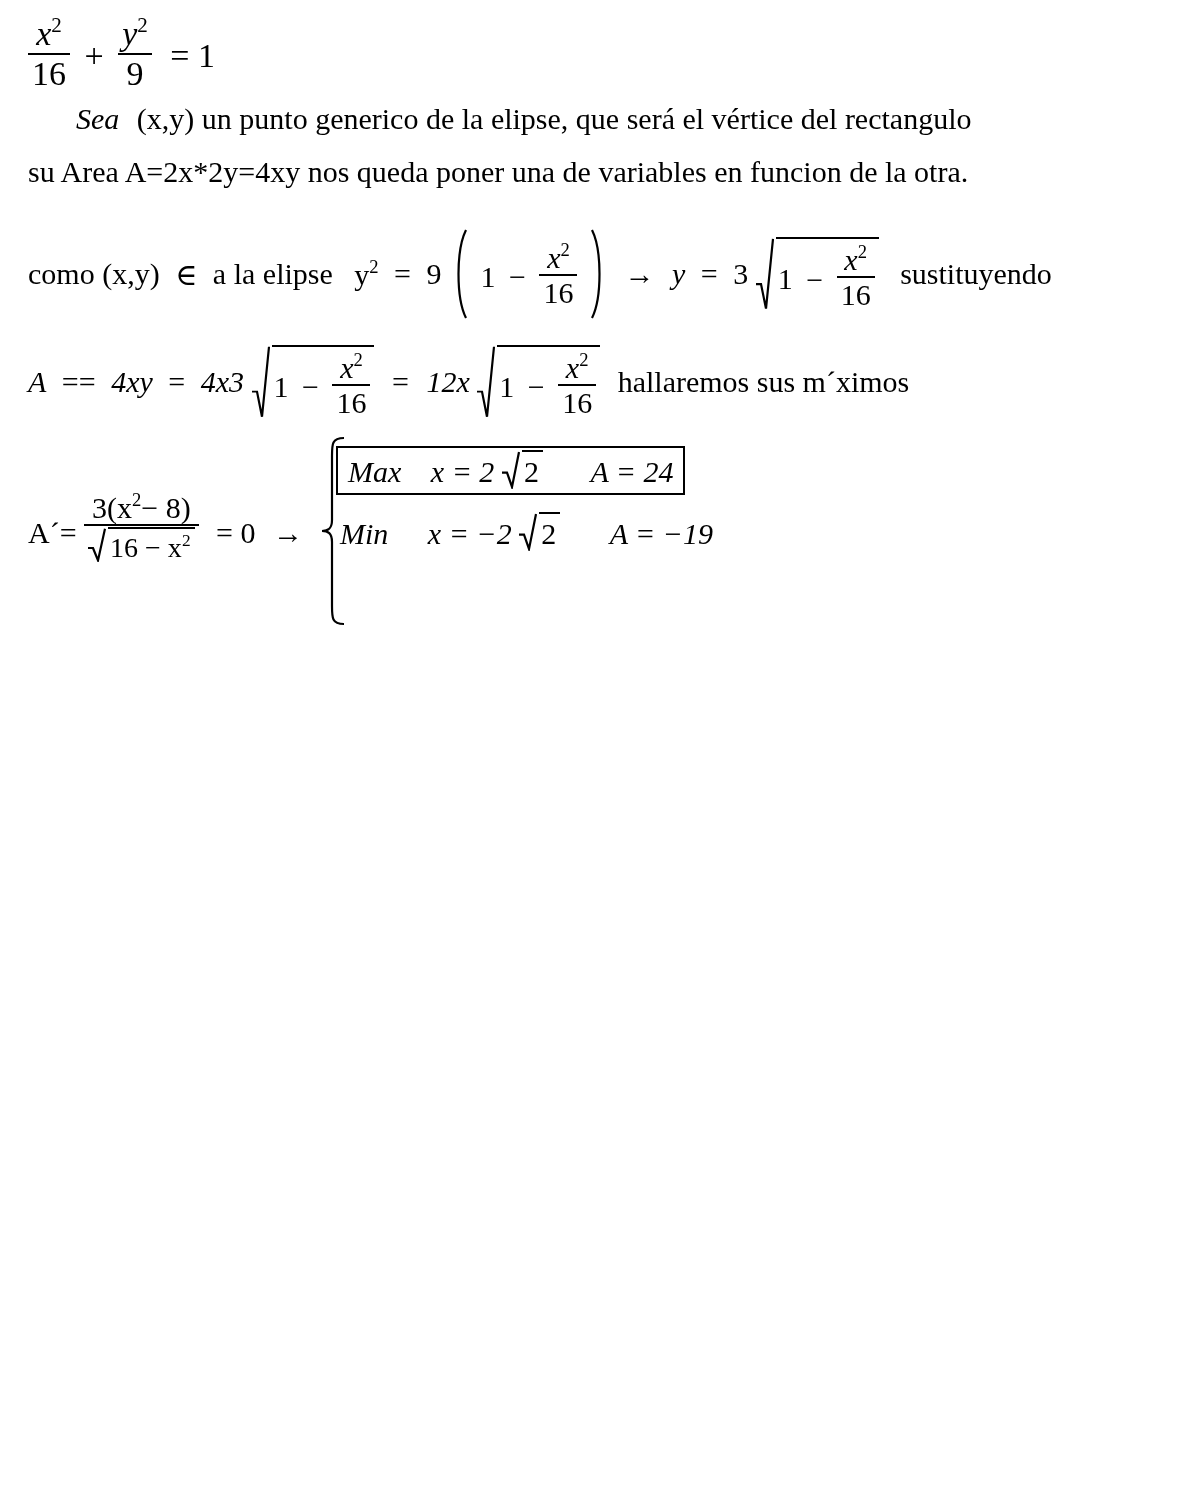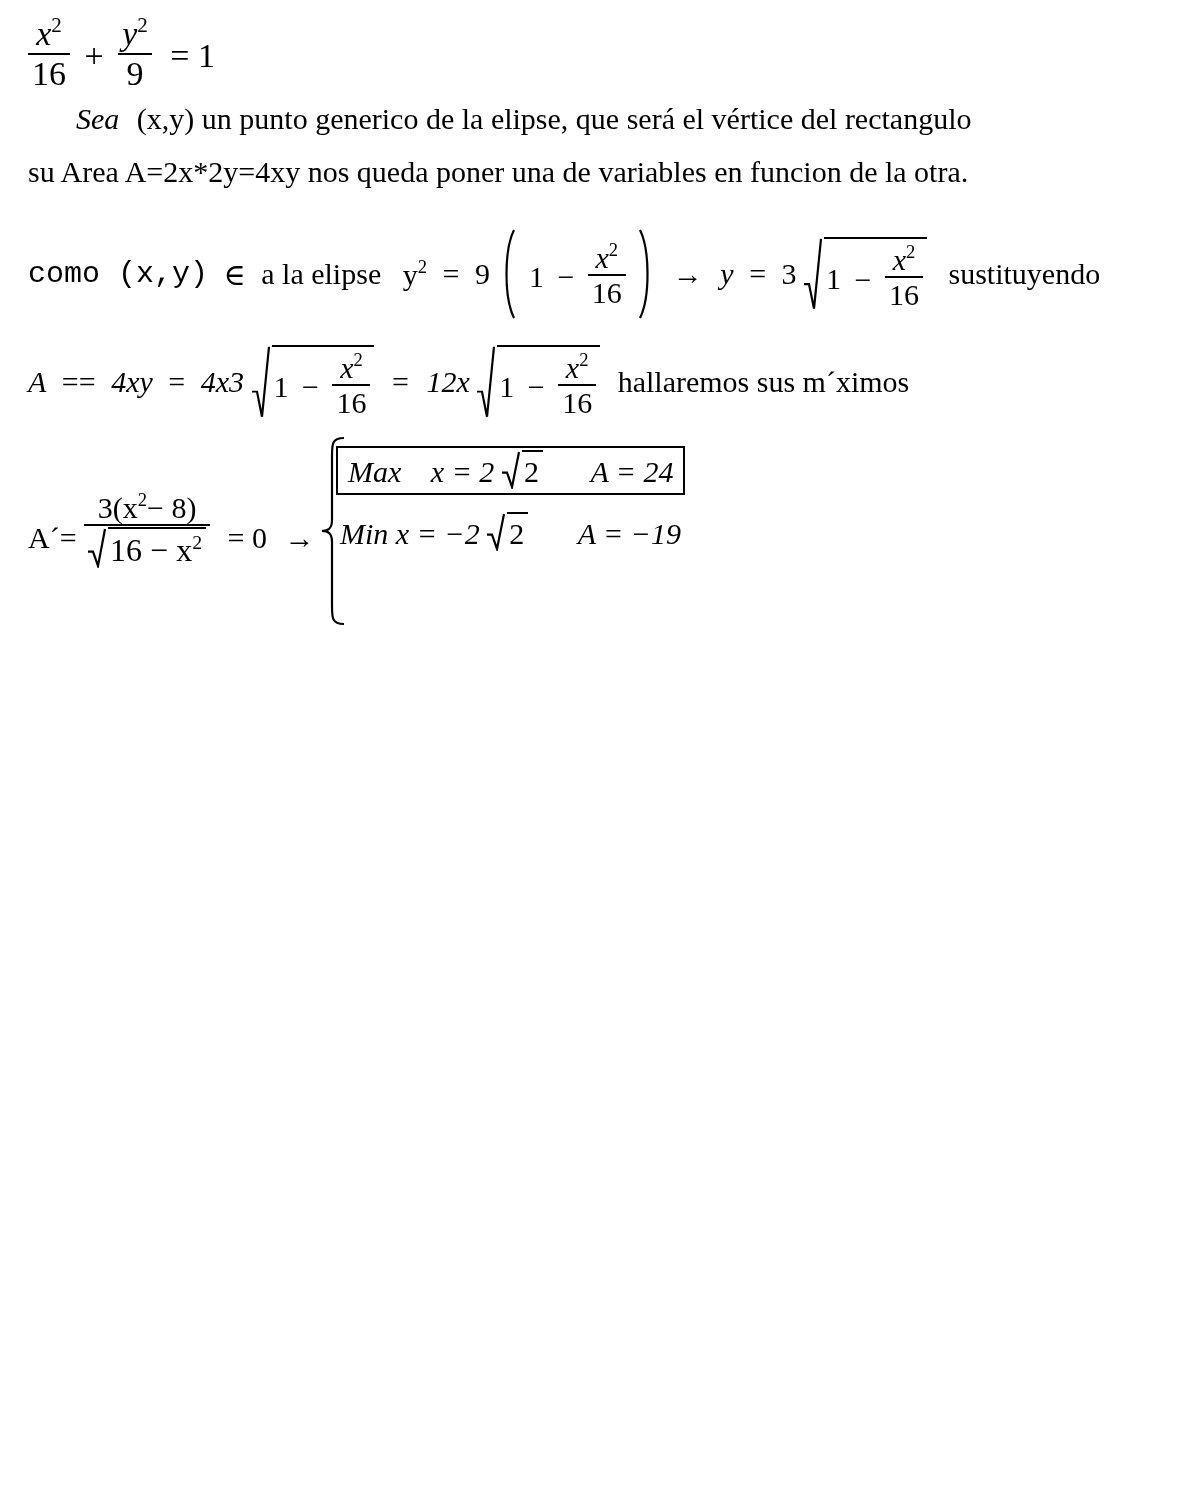--- a/index.html
+++ b/index.html
@@ -106,21 +106,21 @@
   </div>
 
   <div class="row" style="left:28px; top:102px; font-size:30px;margin-left:48px;">
     <span class="mi">Sea</span>
     <span style="margin-left:10px;">(x,y) un punto generico de la elipse, que será el vértice del rectangulo</span>
   </div>
 
   <div class="row" style="left:28px; top:155px; font-size:30px;">su Area   A=2x*2y=4xy   nos queda poner una de variables en funcion de la otra.</div>
 
   <div class="row" style="left:28px; top:228px; font-size:30px;">
-    <span style="vertical-align:middle;font-family:Liberation Mono, monospace;">como (x,y)</span>
+    <span style="vertical-align:middle;">como (x,y)</span>
     <span style="vertical-align:middle; margin:0 8px;">∈</span>
     <span style="vertical-align:middle;margin-top:40px;">a la elipse</span>
 
     <span style="vertical-align:middle; margin-left:14px;"><span class="mup">y</span><sup class="expn">2</sup></span>
     <span style="vertical-align:middle; margin:0 8px;">=</span>
     <span style="vertical-align:middle;">9</span>
 
     
     <span class="bigparen" style="vertical-align:middle; margin-left:2px;">
       <svg width="18" height="92" viewBox="0 0 18 92">
@@ -211,21 +211,21 @@
   </div>
 
   <div class="row" style="left:28px; top:490px; font-size:30px;">
     <span style="vertical-align:middle;">A´=</span>
 
     <span class="frac" style="font-size:30px; vertical-align:-0.55em;">
       <span class="num">
         <span>3(x</span><sup class="expn">2</sup><span>− 8)</span>
       </span>
       <span class="den">
-        <span class="rad" style="font-size:32px;">
+        <span class="rad" style="font-size:28px;">
           <span class="radsym">
             <svg viewBox="0 0 18 40" preserveAspectRatio="none">
                 <path d="M0 24 L5 24 L10 38 L17 2" stroke="#000" stroke-width="2.2" fill="none"></path>
               </svg>
           </span>
           <span class="radbody"><span>16 − x</span><sup class="expn">2</sup></span>
         </span>
       </span>
     </span>
 
@@ -250,21 +250,21 @@
             </svg>
         </span>
         <span class="radbody">2</span>
       </span>
       <span class="mi" style="margin-left:40px;font-style:italic;">A = 24</span>
     </span>
   </div>
 
   <div class="row" style="left:340px; top:512px; font-size:30px;">
     <span class="mi">Min</span>
-    <span class="mi" style="">x = −2</span>
+    <span class="mi" style="margin-left:32px;">x = −2</span>
     <span class="rad" style="font-size:30px;">
       <span class="radsym">
         <svg viewBox="0 0 18 38" preserveAspectRatio="none">
             <path d="M0 22 L5 22 L10 36 L17 2" stroke="#000" stroke-width="2.2" fill="none"></path>
           </svg>
       </span>
       <span class="radbody">2</span>
     </span>
     <span class="mi" style="margin-left:42px;">A = −19</span>
   </div>

